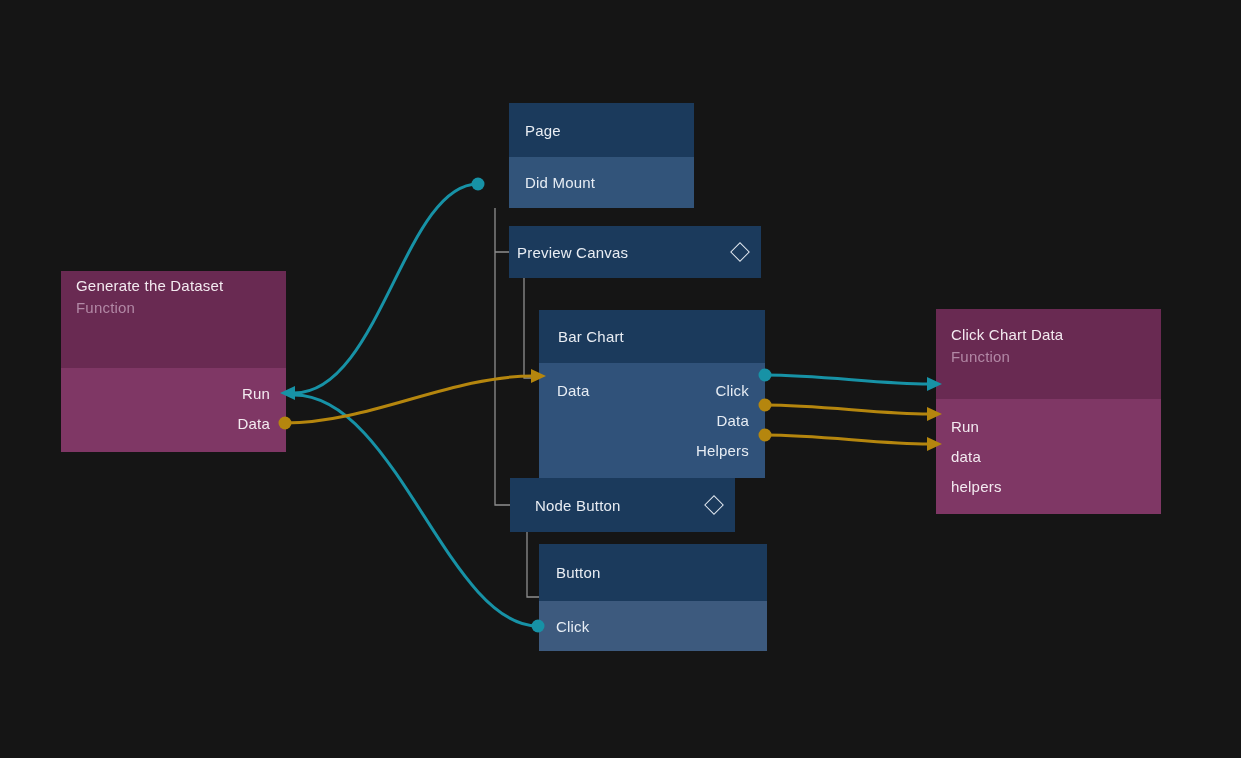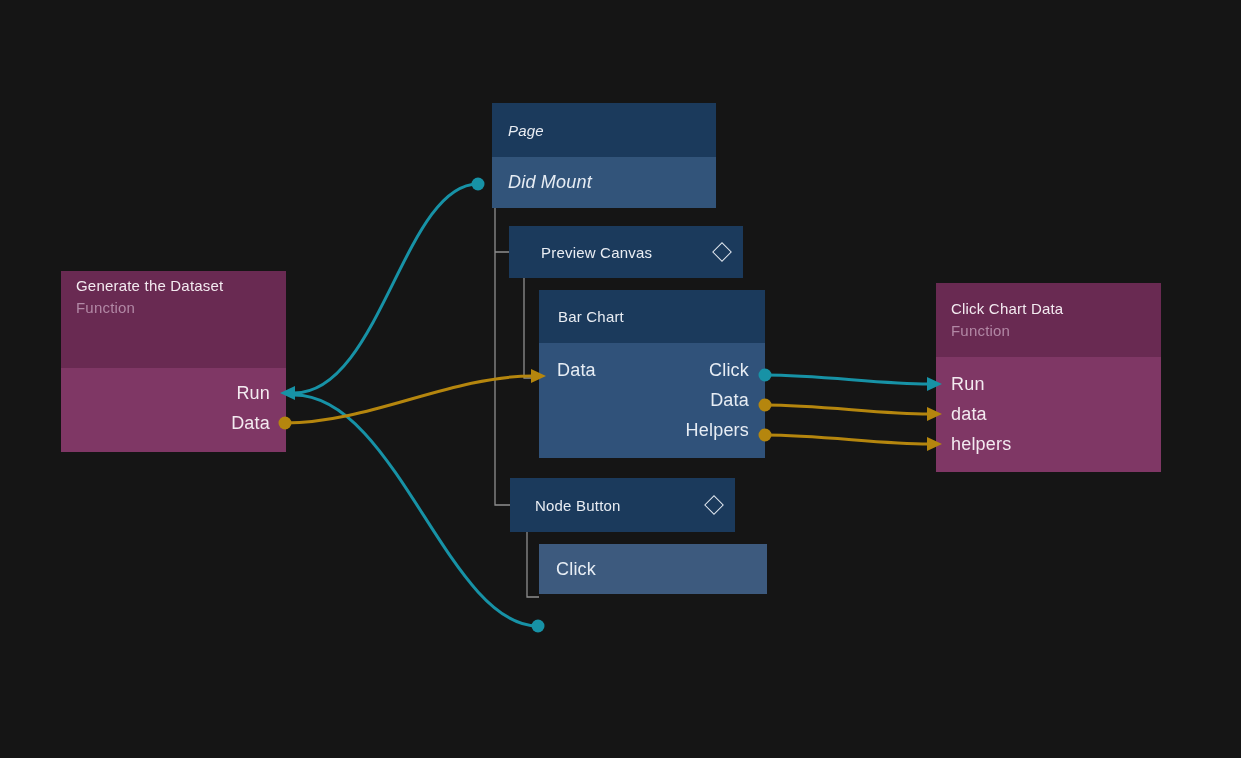--- a/index.html
+++ b/index.html
@@ -13,21 +13,21 @@
   .blue-header{background:#1b3a5c;color:#e9edf3;}
   .blue-row{background:#36577c;color:#e7edf4;}
   .row-darker{background:#32547a;}
   .row-lighter{background:#3d5a7e;}
   .bar-body{background:#30527a;color:#e7edf4;}
   
   .fn-header{background:#692a52;color:#f3eaf0;}
   .fn-body{background:#7f3765;color:#f3eaf0;}
   .title{font-size:15px;font-weight:500;}
   .subtitle{font-size:15px;font-weight:400;color:#b288a5;}
-  .port{font-size:18px;font-weight:400;}
+  .port{font-size:15px;font-weight:400;}
   .hrow{display:flex;align-items:center;}
   .prow{display:flex;align-items:center;height:30px;}
   .diamond{width:12px;height:12px;border:1.6px solid #dfe6ee;transform:rotate(45deg);flex:none;}
   .spacer{flex:1;}
   #wires{position:absolute;left:0;top:0;z-index:10;pointer-events:none;}
   #wires .hit{pointer-events:stroke;}
 </style>
 </head>
 <body>
 
@@ -41,36 +41,36 @@
     <div class="fn-body" style="padding:10px 16px 14px;box-sizing:border-box;">
       <div class="prow" style="justify-content:flex-end;">
         <span class="port">Run</span>
       </div>
       <div class="prow" style="justify-content:flex-end;">
         <span class="port">Data</span>
       </div>
     </div>
   </div>
 
-  <div class="node" style="left:492px;top:103px;width:224px;font-style:italic;">
+  <div class="node" style="left:509px;top:103px;width:185px;">
     <div class="blue-header hrow" style="height:54px;padding:0 16px;">
       <span class="title">Page</span>
     </div>
     <div class="blue-row row-darker hrow" style="height:51px;padding:0 16px;">
       <span class="port">Did Mount</span>
     </div>
   </div>
 
-  <div class="node blue-header hrow" style="left:509px;top:226px;width:234px;height:52px;padding:0 14px 0 32px;">
+  <div class="node blue-header hrow" style="left:509px;top:226px;width:252px;height:52px;padding:0 14px 0 8px;">
     <span class="title">Preview Canvas</span>
     <span class="spacer"></span>
     <span class="diamond"></span>
   </div>
 
-  <div class="node" style="left:539px;top:290px;width:226px;text-align:right;">
+  <div class="node" style="left:539px;top:310px;width:226px;text-align:right;">
     <div class="blue-header hrow" style="height:53px;padding:0 19px;">
       <span class="title">Bar Chart</span>
     </div>
     <div class="bar-body" style="padding:12px 16px 13px 18px;box-sizing:border-box;">
       <div class="prow" style="justify-content:space-between;">
         <span class="port">Data</span>
         <span class="port">Click</span>
       </div>
       <div class="prow" style="justify-content:flex-end;">
         <span class="port">Data</span>
@@ -81,27 +81,30 @@
     </div>
   </div>
 
   <div class="node blue-header hrow" style="left:510px;top:478px;width:225px;height:54px;padding:0 14px 0 25px;">
     <span class="title">Node Button</span>
     <span class="spacer"></span>
     <span class="diamond"></span>
   </div>
 
   <div class="node" style="left:539px;top:544px;width:228px;">
+    <div class="blue-header hrow" style="height:57px;padding:0 17px;">
+      <span class="title">Button</span>
+    </div>
     <div class="blue-row row-lighter hrow" style="height:50px;padding:0 17px;">
       <span class="port">Click</span>
     </div>
   </div>
 
   <div class="node" style="left:936px;top:283px;width:225px;">
-    <div class="fn-header" style="height:74px;padding:15px 15px 8px;box-sizing:border-box;">
+    <div class="fn-header" style="height:90px;padding:15px 15px 8px;box-sizing:border-box;margin-top:26px;">
       <div class="title" style="line-height:22px;">Click Chart Data</div>
       <div class="subtitle" style="line-height:22px;">Function</div>
     </div>
     <div class="fn-body" style="padding:12px 15px 13px;box-sizing:border-box;">
       <div class="prow">
         <span class="port">Run</span>
       </div>
       <div class="prow">
         <span class="port">data</span>
       </div>

